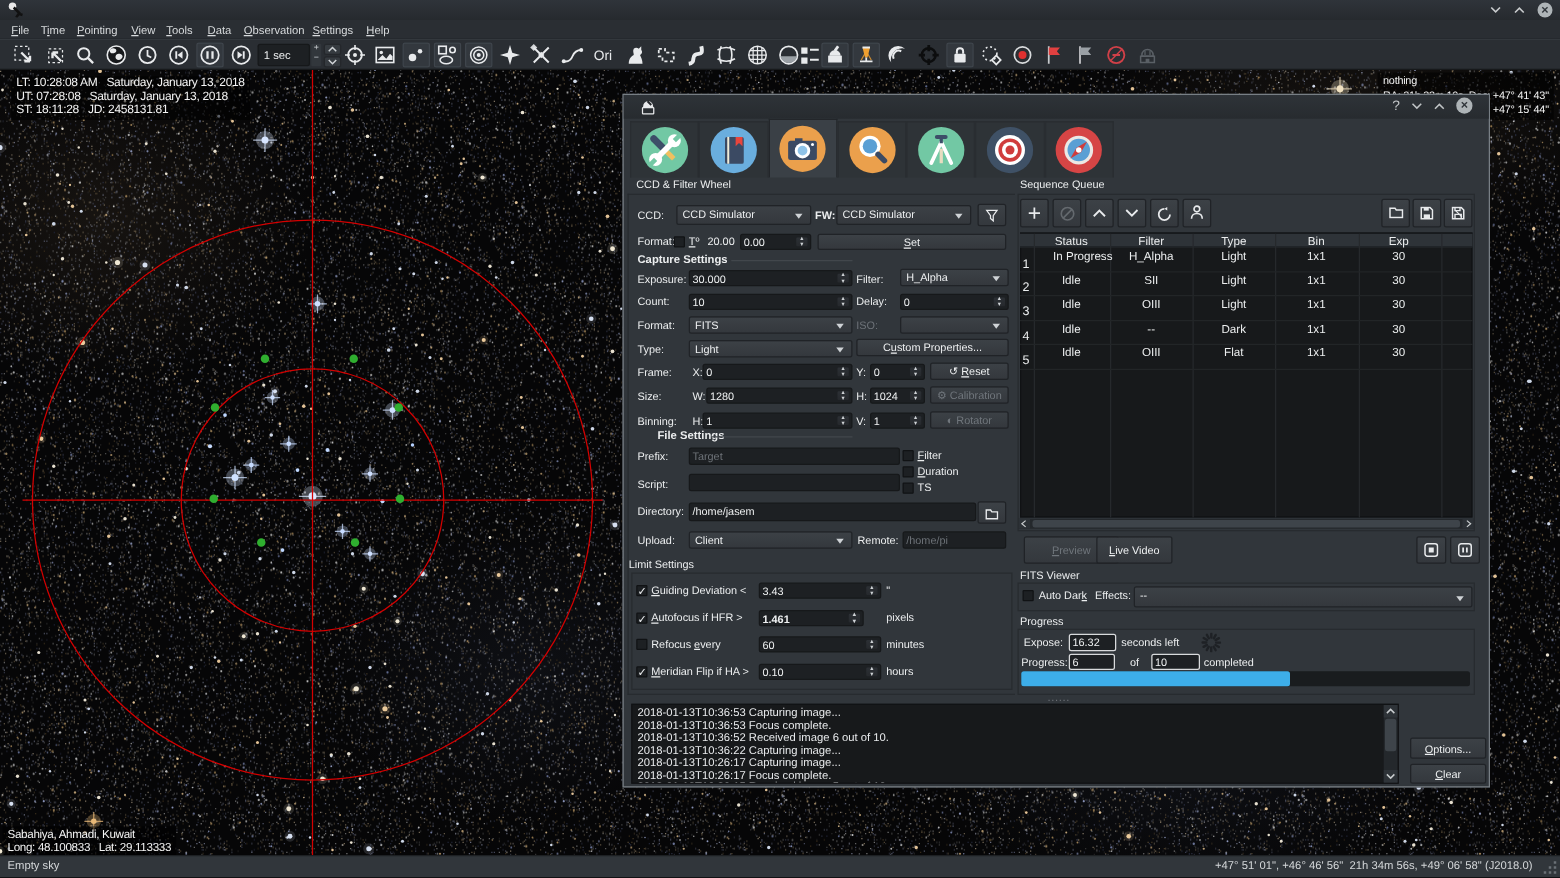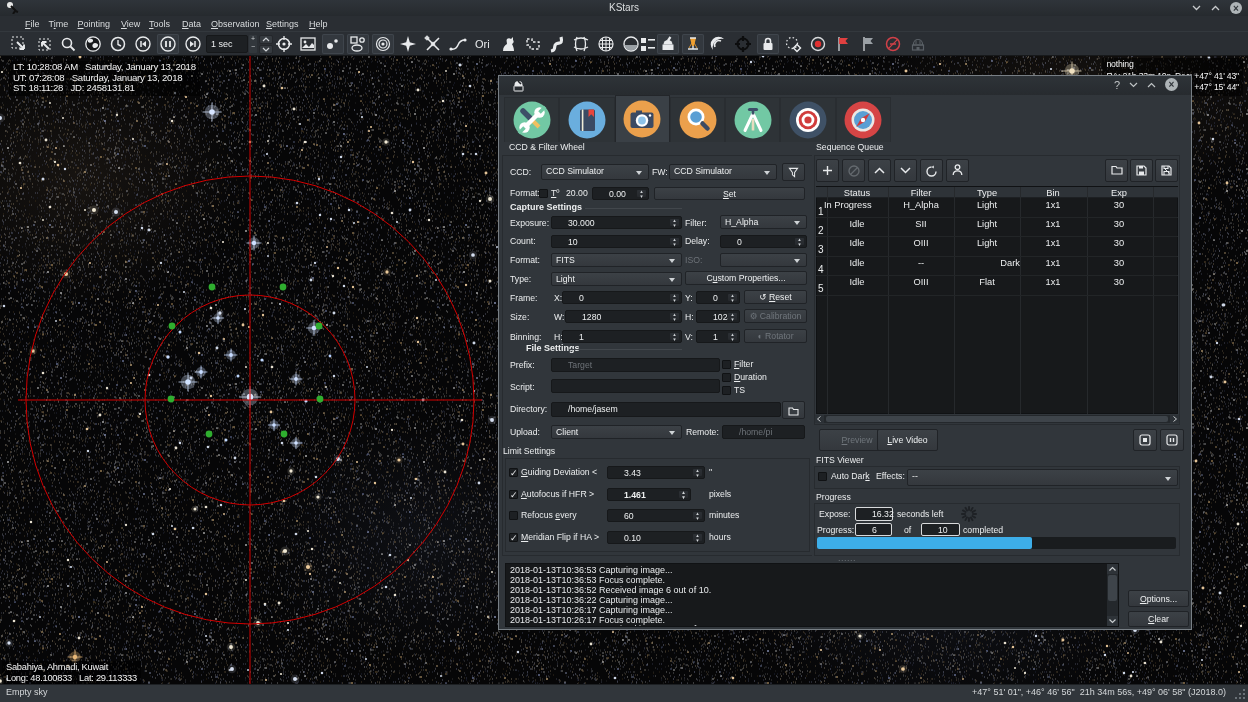--- a/index.html
+++ b/index.html
@@ -6,21 +6,21 @@
   font-family:"Liberation Sans", sans-serif; }
 #root { position:relative; width:1248px; height:702px; }
 
 
 #titlebar { position:absolute; left:0; top:0; width:1248px; height:16px;
   background:linear-gradient(#2f343a,#262a2e); color:#dcdfe1; font-size:10px; }
 #titlebar .title { position:absolute; left:0; right:0; top:2px; text-align:center; }
 #titlebar .tbtns { position:absolute; right:6px; top:2px; display:flex; gap:10px; align-items:center; color:#c8cbcd; }
 #menubar { position:absolute; left:0; top:16px; width:1248px; height:15px;
   background:#2a2e33; color:#d8dbdd; font-size:9px; }
-#menubar span.mi { position:absolute; top:1px;margin-left:16px; }
+#menubar span.mi { position:absolute; top:1px; }
 #menubar u { text-decoration:underline; text-underline-offset:1px; }
 #toolbar { position:absolute; left:0; top:31px; width:1248px; height:25px;
   background:#2a2e33; border-top:1px solid #33383d; border-bottom:1px solid #17191b; }
 .tbtn { position:absolute; top:2px; width:22px; height:20px; border-radius:2px; }
 .tbtn.on { background:#33383e; box-shadow:inset 0 0 0 1px #3f454c; }
 .tbtn svg { position:absolute; left:2px; top:1px; }
 
 
 #skywrap { position:absolute; left:0; top:56px; width:1248px; height:628px; background:#060607; }
 .overlay { position:absolute; background:rgba(0,0,0,0.55); color:#f4f4f4; font-size:9px;
@@ -42,21 +42,21 @@
 
 
 #tabs { position:absolute; left:5px; top:21px; height:47px; display:flex; }
 .tab { width:55.3px; height:45px; border:1px solid #292d31; border-bottom:none; background:#2e3337;
   display:flex; align-items:center; justify-content:center; }
 .tab.sel { background:#3a4046; border-color:#23262a; margin-top:-2px; height:47px; }
 
 
 .glabel { position:absolute; color:#eceeef; font-size:8.7px; }
 .field { position:absolute; background:#1d2023; border:1px solid #16181a; border-radius:2px;
-  color:#eef0f1; font-size:8.7px; padding:1px 16px; }
+  color:#eef0f1; font-size:8.7px; padding:1px 2px; }
 .field.spin::after { content:""; position:absolute; right:2px; top:2px; bottom:2px; width:9px;
   background:linear-gradient(#2c3035,#26292d); border-radius:1px; }
 .field.spin::before { content:"\25B4 \A \25BE"; white-space:pre; position:absolute; right:2px; top:1px;
   width:9px; text-align:center; font-size:5px; line-height:5.2px; color:#cfd3d6; z-index:2; }
 .combo { position:absolute; background:linear-gradient(#3c4146,#34383d); border:1px solid #202327;
   border-radius:2px; color:#eef0f1; font-size:8.7px; padding:1px 4px; }
 .combo::after { content:""; position:absolute; right:6px; top:45%; width:0; height:0;
   border-left:3.5px solid transparent; border-right:3.5px solid transparent; border-top:4px solid #cfd3d6; }
 .btn { position:absolute; background:linear-gradient(#3c4146,#34383d); border:1px solid #202327;
   border-radius:2px; color:#eef0f1; font-size:8.7px; text-align:center; }
@@ -1271,21 +1271,20 @@
         <circle cx="283" cy="231" r="3.4" fill="#2fae2f"></circle>
         <circle cx="172" cy="270" r="3.4" fill="#2fae2f"></circle>
         <circle cx="319" cy="270" r="3.4" fill="#2fae2f"></circle>
         <circle cx="171" cy="343" r="3.4" fill="#2fae2f"></circle>
         <circle cx="320" cy="343" r="3.4" fill="#2fae2f"></circle>
         <circle cx="209" cy="378" r="3.4" fill="#2fae2f"></circle>
         <circle cx="284" cy="378" r="3.4" fill="#2fae2f"></circle>
       </svg><div class="overlay" style="left:9px;top:5px;font-size:9.6px;letter-spacing:-0.25px;line-height:10.7px;">LT: 10:28:08 AM&nbsp;&nbsp;&nbsp;Saturday, January 13, 2018<br>UT: 07:28:08&nbsp;&nbsp;&nbsp;Saturday, January 13, 2018<br>ST: 18:11:28&nbsp;&nbsp;&nbsp;JD: 2458131.81</div><div class="overlay" style="right:5px;top:2px;font-size:8.7px;letter-spacing:-0.2px;line-height:11.5px;">nothing<br>RA: 21h 33m 10s&nbsp;&nbsp;Dec: +47° 41' 43"<br><span style="display:block;text-align:right;">Alt: +47° 15' 44"</span></div><div class="overlay" style="left:2px;top:605px;font-size:9.3px;letter-spacing:-0.25px;line-height:10.5px;">Sabahiya, Ahmadi, Kuwait<br>Long: 48.100833&nbsp;&nbsp;&nbsp;Lat: 29.113333</div></div>
 
   <div id="titlebar">
-    <span class="title">KStars</span>
     <span class="tbtns">
         <svg width="9" height="6">
           <path d="M1 1l3.5 3.5L8 1" stroke="#c8cbcd" fill="none" stroke-width="1.3"></path>
         </svg>
         <svg width="9" height="6">
           <path d="M1 5l3.5-3.5L8 5" stroke="#c8cbcd" fill="none" stroke-width="1.3"></path>
         </svg>
         <span class="xcirc" style="width:12px;height:12px;">×</span>
       </span>
     <svg style="position:absolute;left:6px;top:1px" width="14" height="13">
@@ -1630,21 +1629,21 @@
               <path d="M19 9.5l2.6 9.5L19 28.5l-2.6-9.5z" fill="#d03c3c"></path>
             </g>
             <circle cx="19" cy="19" r="2.2" fill="#fff"></circle>
           </svg>
         </div>
       </div>
       <span class="glabel" style="left:10px;top:66px;">CCD &amp; Filter Wheel</span>
       <div style="position:absolute;left:3px;top:79px;width:310px;height:401px;border:1px solid #272b2f;border-right:none;"></div>
       <span class="glabel" style="left:11px;top:91px;">CCD:</span>
       <div class="combo" style="left:42px;top:88px;width:108px;height:16px;">CCD Simulator</div>
-      <span class="glabel" style="left:153px;top:91px;">FW:</span>
+      <span class="glabel" style="left:153px;top:91px;font-weight:bold;">FW:</span>
       <div class="combo" style="left:170px;top:88px;width:108px;height:16px;">CCD Simulator</div>
       <div class="btn" style="left:283px;top:87px;width:23px;height:18px;line-height:17px;"><svg width="11" height="11" viewBox="0 0 12 12" style="margin-top:3px">
           <path d="M1.5 1.5h9L7.2 6v4.5L4.8 8.5V6z" fill="none" stroke="#e8eaec" stroke-width="1.1"></path>
         </svg></div>
       <span class="glabel" style="left:11px;top:112px;">Format:</span>
       <div class="chk" style="left:40px;top:113px;"></div>
       <span class="glabel" style="left:52px;top:112px;"><u>T</u>º</span>
       <span class="glabel" style="left:67px;top:112px;">20.00</span>
       <div class="field spin" style="left:93px;top:111px;width:57px;height:13px;">0.00</div>
       <div class="btn" style="left:155px;top:111px;width:151px;height:13px;line-height:12px;"><u>S</u>et</div>
@@ -1766,21 +1765,21 @@
       <span class="glabel" style="left:532px;top:111.5px;width:44px;text-align:center;font-size:9.3px;">Bin</span>
       <span class="glabel" style="left:598px;top:111.5px;width:44px;text-align:center;font-size:9.3px;">Exp</span>
       <div style="position:absolute;left:327.6px;top:111px;width:1px;height:227px;background:#26292c;"></div>
       <div style="position:absolute;left:389px;top:111px;width:1px;height:227px;background:#26292c;"></div>
       <div style="position:absolute;left:455.3px;top:111px;width:1px;height:227px;background:#26292c;"></div>
       <div style="position:absolute;left:521.4px;top:111px;width:1px;height:227px;background:#26292c;"></div>
       <div style="position:absolute;left:587.5px;top:111px;width:1px;height:227px;background:#26292c;"></div>
       <div style="position:absolute;left:653.8px;top:111px;width:1px;height:227px;background:#26292c;"></div>
       <div style="position:absolute;left:317px;top:141.0px;width:362px;height:1px;background:#222527;"></div>
       <span class="glabel" style="left:319px;top:129.5px;font-size:10px;">1</span>
-      <span class="glabel" style="left:325px;top:123.5px;width:66px;text-align:left;font-size:9.3px;">In Progress</span>
+      <span class="glabel" style="left:325px;top:123.5px;width:66px;text-align:right;font-size:9.3px;">In Progress</span>
       <span class="glabel" style="left:389px;top:123.5px;width:66px;text-align:center;font-size:9.3px;">H_Alpha</span>
       <span class="glabel" style="left:455px;top:123.5px;width:66px;text-align:center;font-size:9.3px;">Light</span>
       <span class="glabel" style="left:521px;top:123.5px;width:66px;text-align:center;font-size:9.3px;">1x1</span>
       <span class="glabel" style="left:587px;top:123.5px;width:66px;text-align:center;font-size:9.3px;">30</span>
       <div style="position:absolute;left:317px;top:160.4px;width:362px;height:1px;background:#222527;"></div>
       <span class="glabel" style="left:319px;top:148.9px;font-size:10px;">2</span>
       <span class="glabel" style="left:325px;top:142.9px;width:66px;text-align:center;font-size:9.3px;">Idle</span>
       <span class="glabel" style="left:389px;top:142.9px;width:66px;text-align:center;font-size:9.3px;">SII</span>
       <span class="glabel" style="left:455px;top:142.9px;width:66px;text-align:center;font-size:9.3px;">Light</span>
       <span class="glabel" style="left:521px;top:142.9px;width:66px;text-align:center;font-size:9.3px;">1x1</span>
@@ -1789,21 +1788,21 @@
       <span class="glabel" style="left:319px;top:168.3px;font-size:10px;">3</span>
       <span class="glabel" style="left:325px;top:162.3px;width:66px;text-align:center;font-size:9.3px;">Idle</span>
       <span class="glabel" style="left:389px;top:162.3px;width:66px;text-align:center;font-size:9.3px;">OIII</span>
       <span class="glabel" style="left:455px;top:162.3px;width:66px;text-align:center;font-size:9.3px;">Light</span>
       <span class="glabel" style="left:521px;top:162.3px;width:66px;text-align:center;font-size:9.3px;">1x1</span>
       <span class="glabel" style="left:587px;top:162.3px;width:66px;text-align:center;font-size:9.3px;">30</span>
       <div style="position:absolute;left:317px;top:199.2px;width:362px;height:1px;background:#222527;"></div>
       <span class="glabel" style="left:319px;top:187.7px;font-size:10px;">4</span>
       <span class="glabel" style="left:325px;top:181.7px;width:66px;text-align:center;font-size:9.3px;">Idle</span>
       <span class="glabel" style="left:389px;top:181.7px;width:66px;text-align:center;font-size:9.3px;">--</span>
-      <span class="glabel" style="left:455px;top:181.7px;width:66px;text-align:right;font-size:9.3px;">Dark</span>
+      <span class="glabel" style="left:455px;top:181.7px;width:66px;text-align:center;font-size:9.3px;">Dark</span>
       <span class="glabel" style="left:521px;top:181.7px;width:66px;text-align:center;font-size:9.3px;">1x1</span>
       <span class="glabel" style="left:587px;top:181.7px;width:66px;text-align:center;font-size:9.3px;">30</span>
       <div style="position:absolute;left:317px;top:218.6px;width:362px;height:1px;background:#222527;"></div>
       <span class="glabel" style="left:319px;top:207.1px;font-size:10px;">5</span>
       <span class="glabel" style="left:325px;top:201.1px;width:66px;text-align:center;font-size:9.3px;">Idle</span>
       <span class="glabel" style="left:389px;top:201.1px;width:66px;text-align:center;font-size:9.3px;">OIII</span>
       <span class="glabel" style="left:455px;top:201.1px;width:66px;text-align:center;font-size:9.3px;">Flat</span>
       <span class="glabel" style="left:521px;top:201.1px;width:66px;text-align:center;font-size:9.3px;">1x1</span>
       <span class="glabel" style="left:587px;top:201.1px;width:66px;text-align:center;font-size:9.3px;">30</span>
       <div style="position:absolute;left:316px;top:339px;width:364px;height:8px;background:#24282c;"></div>

